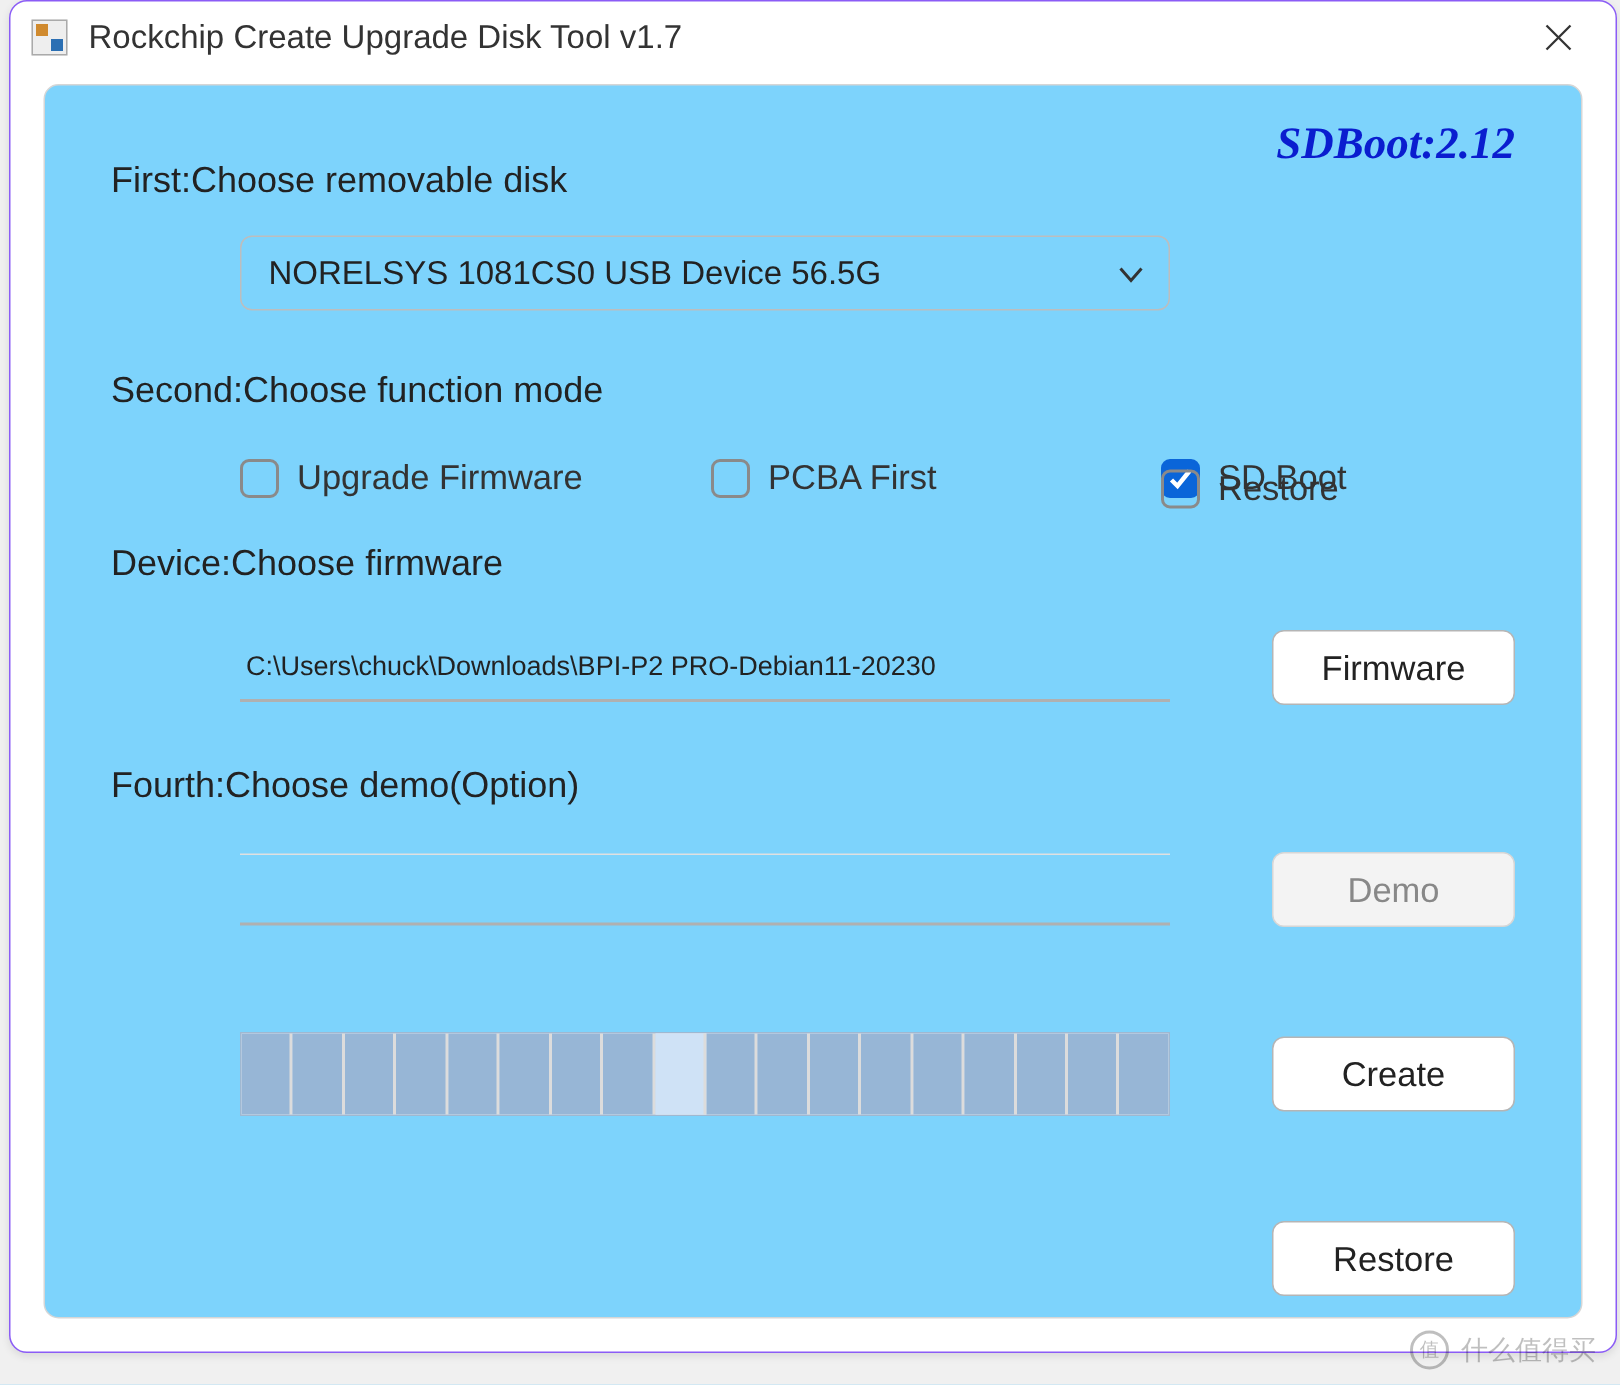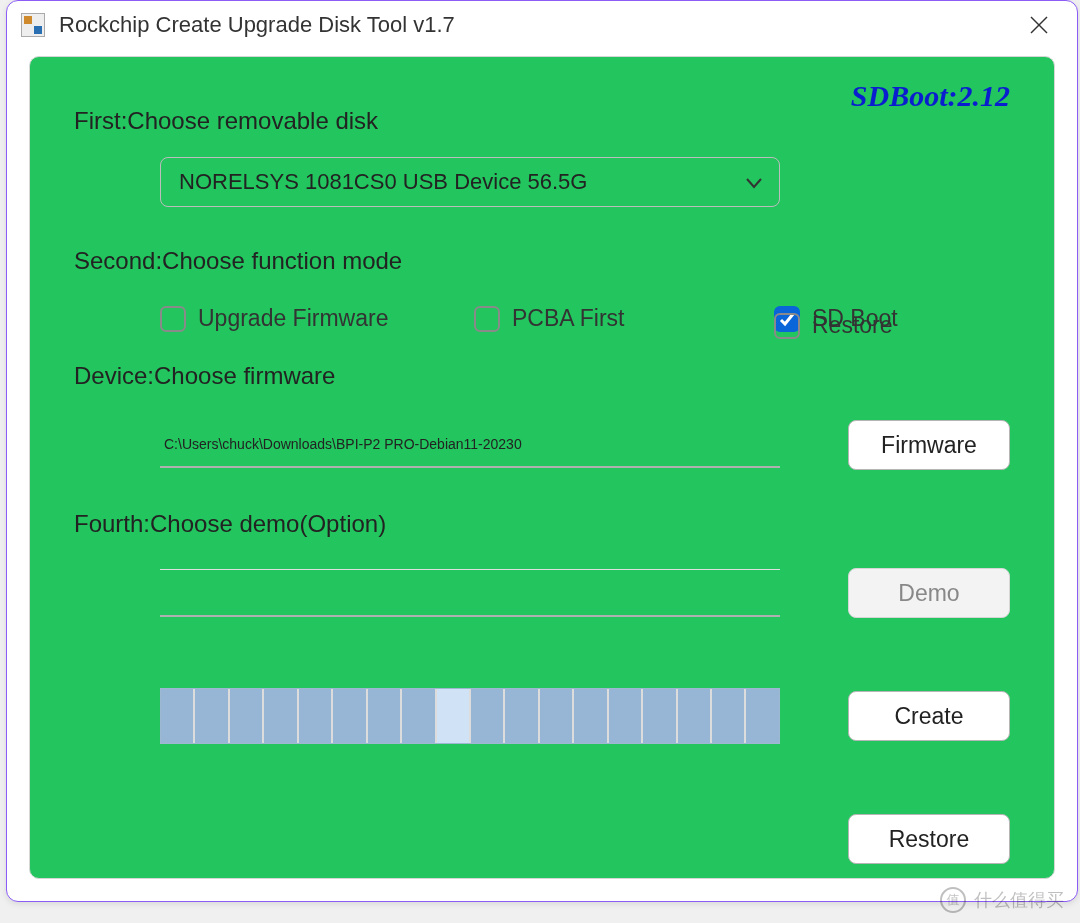--- a/index.html
+++ b/index.html
@@ -67,21 +67,21 @@
   .titlebar .close svg line { stroke: #333; stroke-width: 1.5; }
 
   .client {
     position: absolute;
     left: 22px;
     top: 55px;
     right: 22px;
     bottom: 22px;
     border: 1px solid #d6d6d6;
     border-radius: 10px;
-    background: #22c55e;
+    background: #7dd3fc;
     padding: 50px 44px 40px 44px;
     box-sizing: border-box;
   }
 
   .row-label {
     font-size: 24px;
     color: #222;
   }
   .sdboot {
     position: absolute;
@@ -153,21 +153,21 @@
     margin-top: 30px;
     display: flex;
     align-items: center;
   }
   .path-input {
     margin-left: 86px;
     width: 620px;
     height: 46px;
     border: none;
     border-bottom: 2px solid #b0b0b0;
-    font-size: 14px;
+    font-size: 18px;
     color: #222;
     padding: 0 4px;
     box-sizing: border-box;
     background: transparent;
     outline: none;
     white-space: nowrap;
     overflow: hidden;
   }
   .demo-row .path-input {
     border-top: 1px solid #e0e0e0;

